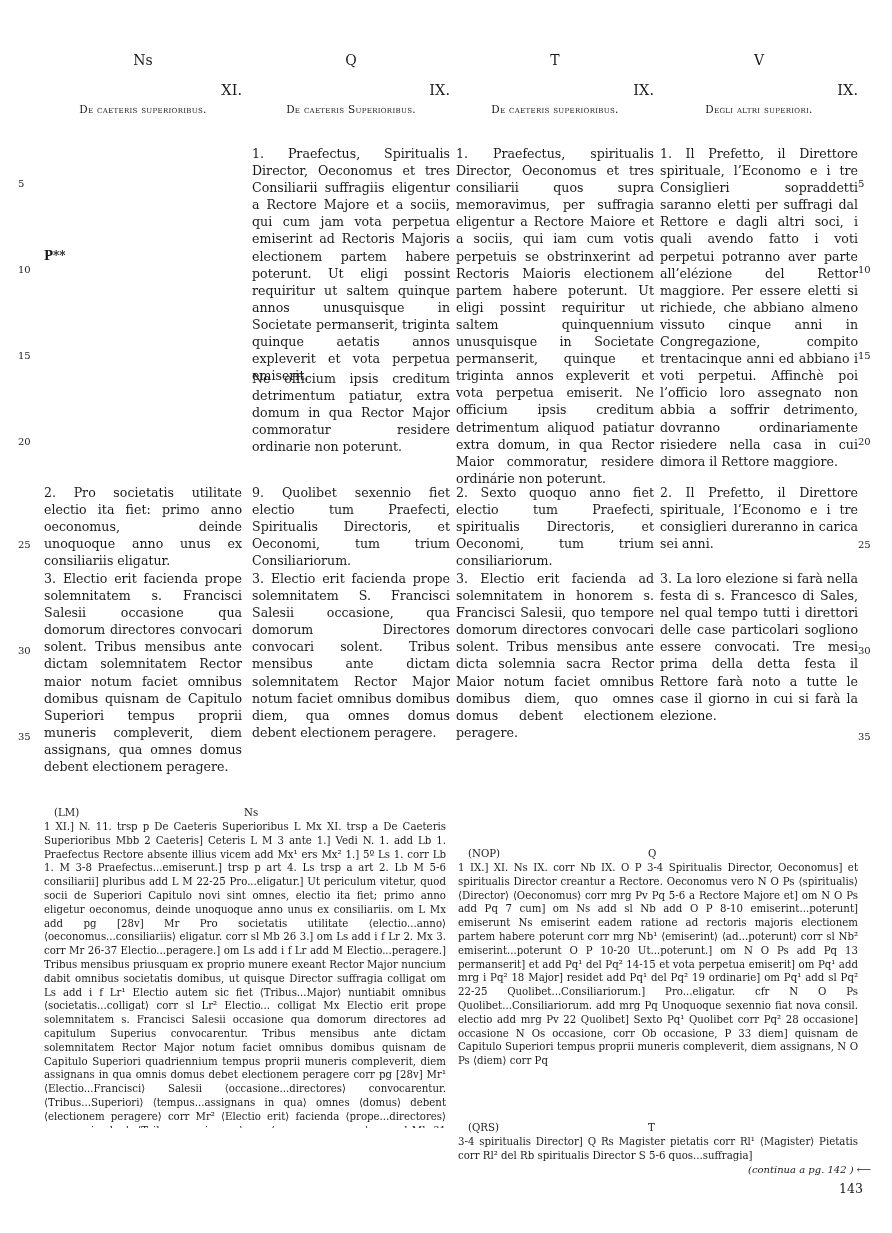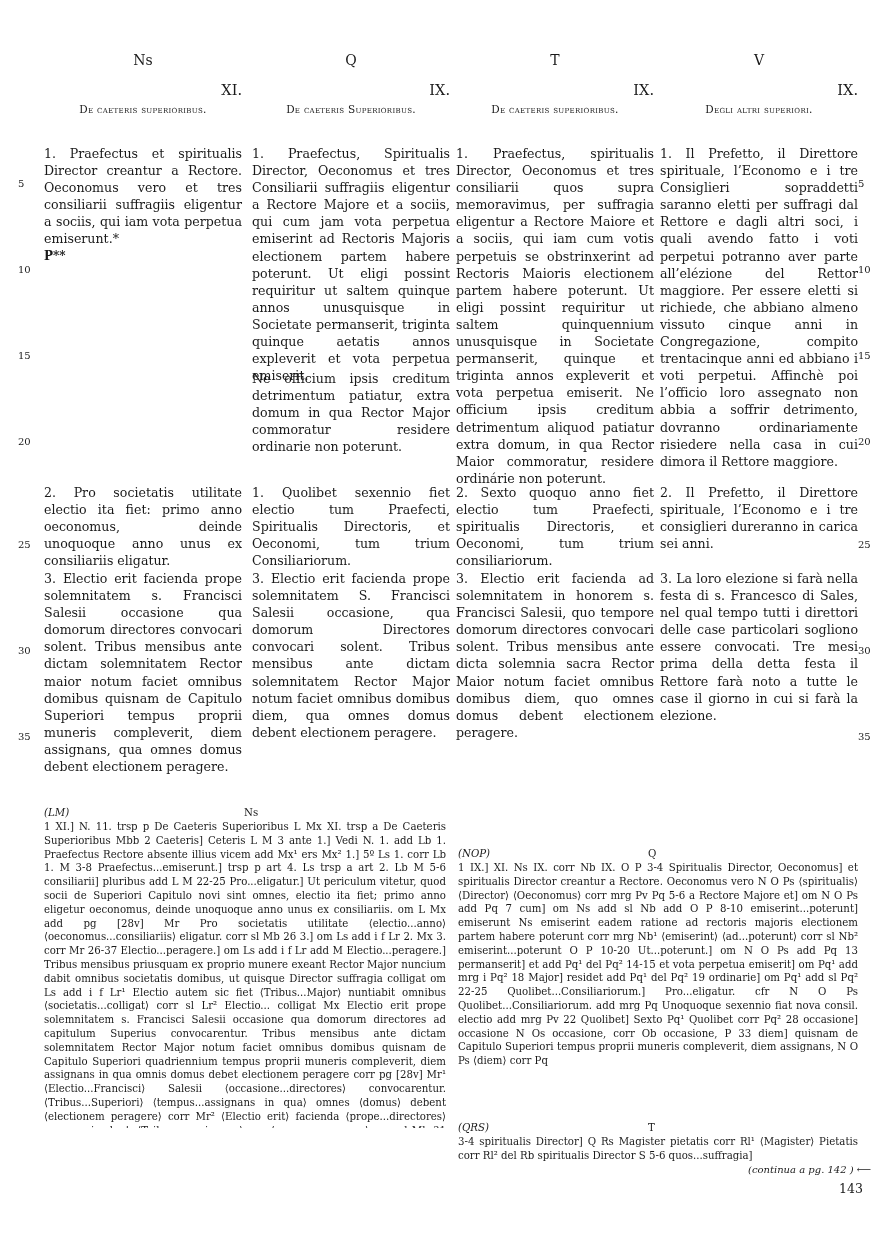--- a/index.html
+++ b/index.html
@@ -15,48 +15,47 @@
   .title{position:absolute;top:103px;width:100%;text-align:center;font-size:10.5px;letter-spacing:0.3px;font-variant:small-caps;white-space:nowrap;}
   .para{position:absolute;width:198px;font-size:12.6px;line-height:17.1px;text-align:justify;hyphens:manual;}
   .lnum{position:absolute;font-size:10px;}
   .lnum.left{left:18px;}
   .lnum.right{left:858px;}
   .pstar{position:absolute;left:44px;top:249px;font-size:12px;font-weight:bold;}
   .app{position:absolute;font-size:10.2px;line-height:13.8px;text-align:justify;}
   .app.left{left:44px;top:806px;width:402px;}
   .app.right{left:458px;top:806px;width:400px;}
   .app-head{display:flex;position:relative;height:14px;}
-  .app-head .grp{position:absolute;left:0;font-style:italic;}
+  .app-head .grp{position:absolute;left:10px;}
   .app-head .sg{position:absolute;}
   .cont{position:absolute;left:748px;top:1164px;font-size:10px;font-style:italic;}
   .pageno{position:absolute;left:839px;top:1181px;font-size:12.5px;}
 </style>
 </head>
 <body>
 
 <div class="page">
 
   <div class="col c1">
     <div class="siglum">Ns</div>
     <div class="chap">XI.</div>
     <div class="title">De caeteris superioribus.</div>
   </div>
-  <div class="para" style="left:44px;top:145px;">1. Praefectus et spiritualis Director creantur a Rectore. Oeconomus vero et tres consiliarii suffragiis eligentur a sociis, qui iam vota perpetua emiserunt.*</div>
   <div class="pstar">P**</div>
   <div class="para" style="left:44px;top:484px;">2. Pro societatis utilitate electio ita fiet: primo anno oeconomus, deinde unoquoque anno unus ex consiliariis eligatur.</div>
   <div class="para" style="left:44px;top:570px;">3. Electio erit facienda prope solemnitatem s. Francisci Salesii occasione qua domorum directores convocari solent. Tribus mensibus ante dictam solemnitatem Rector maior notum faciet omnibus domibus quisnam de Capitulo Superiori tempus proprii muneris compleverit, diem assignans, qua omnes domus debent electionem peragere.</div>
 
   <div class="col c2">
     <div class="siglum">Q</div>
     <div class="chap">IX.</div>
     <div class="title">De caeteris Superioribus.</div>
   </div>
   <div class="para" style="left:252px;top:145px;">1. Praefectus, Spiritualis Director, Oeconomus et tres Consiliarii suffragiis eligentur a Rectore Majore et a sociis, qui cum jam vota perpetua emiserint ad Rectoris Majoris electionem partem habere poterunt. Ut eligi possint requiritur ut saltem quinque annos unusquisque in Societate permanserit, triginta quinque aetatis annos expleverit et vota perpetua emiserit.</div>
   <div class="para" style="left:252px;top:370px;">Ne officium ipsis creditum detrimentum patiatur, extra domum in qua Rector Major commoratur residere ordinarie non poterunt.</div>
-  <div class="para" style="left:252px;top:484px;">1. Quolibet sexennio fiet electio tum Praefecti, Spiritualis Directoris, et Oeconomi, tum trium Consiliariorum.</div>
+  <div class="para" style="left:252px;top:484px;">9. Quolibet sexennio fiet electio tum Praefecti, Spiritualis Directoris, et Oeconomi, tum trium Consiliariorum.</div>
   <div class="para" style="left:252px;top:570px;">3. Electio erit facienda prope solemnitatem S. Francisci Salesii occasione, qua domorum Directores convocari solent. Tribus mensibus ante dictam solemnitatem Rector Major notum faciet omnibus domibus diem, qua omnes domus debent electionem peragere.</div>
 
   <div class="col c3">
     <div class="siglum">T</div>
     <div class="chap">IX.</div>
     <div class="title">De caeteris superioribus.</div>
   </div>
   <div class="para" style="left:456px;top:145px;">1. Praefectus, spiritualis Director, Oeconomus et tres consiliarii quos supra memoravimus, per suffragia eligentur a Rectore Maiore et a sociis, qui iam cum votis perpetuis se obstrinxerint ad Rectoris Maioris electionem partem habere poterunt. Ut eligi possint requiritur ut saltem quinquennium unusquisque in Societate permanserit, quinque et triginta annos expleverit et vota perpetua emiserit. Ne officium ipsis creditum detrimentum aliquod patiatur extra domum, in qua Rector Maior commoratur, residere ordinárie non poterunt.</div>
   <div class="para" style="left:456px;top:484px;">2. Sexto quoquo anno fiet electio tum Praefecti, spiritualis Directoris, et Oeconomi, tum trium consiliariorum.</div>
   <div class="para" style="left:456px;top:570px;">3. Electio erit facienda ad solemnitatem in honorem s. Francisci Salesii, quo tempore domorum directores convocari solent. Tribus mensibus ante dicta solemnia sacra Rector Maior notum faciet omnibus domibus diem, quo omnes domus debent electionem peragere.</div>

